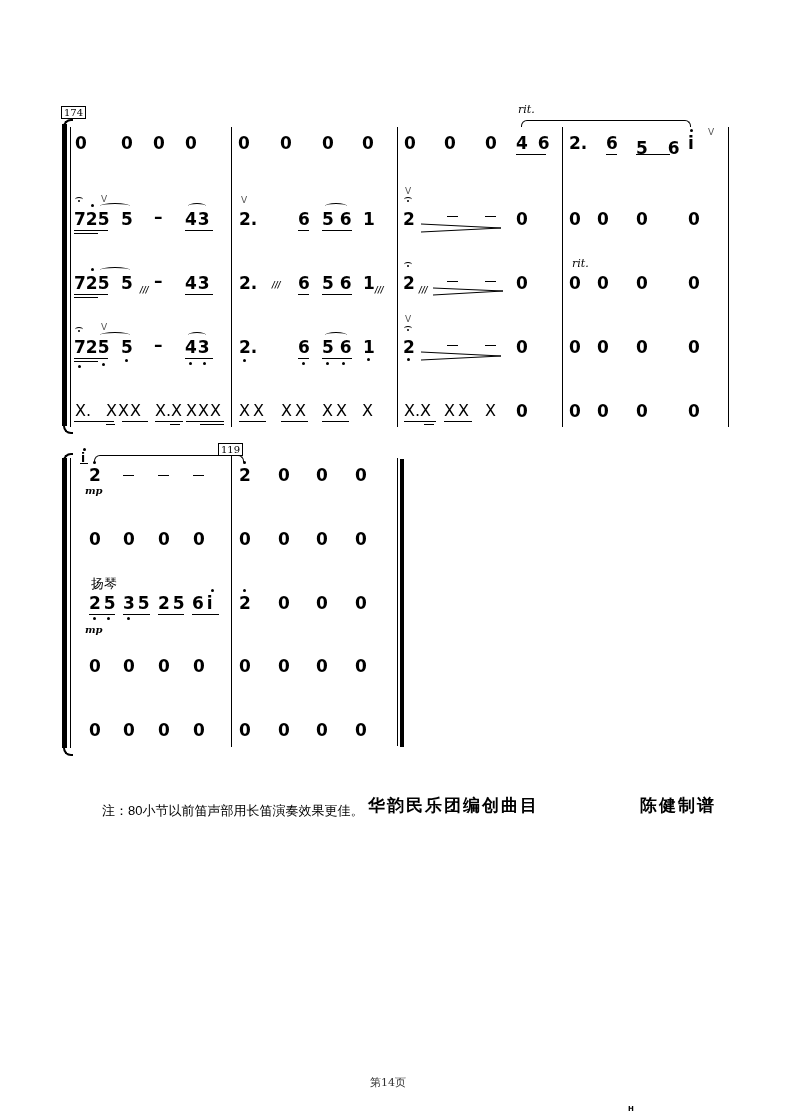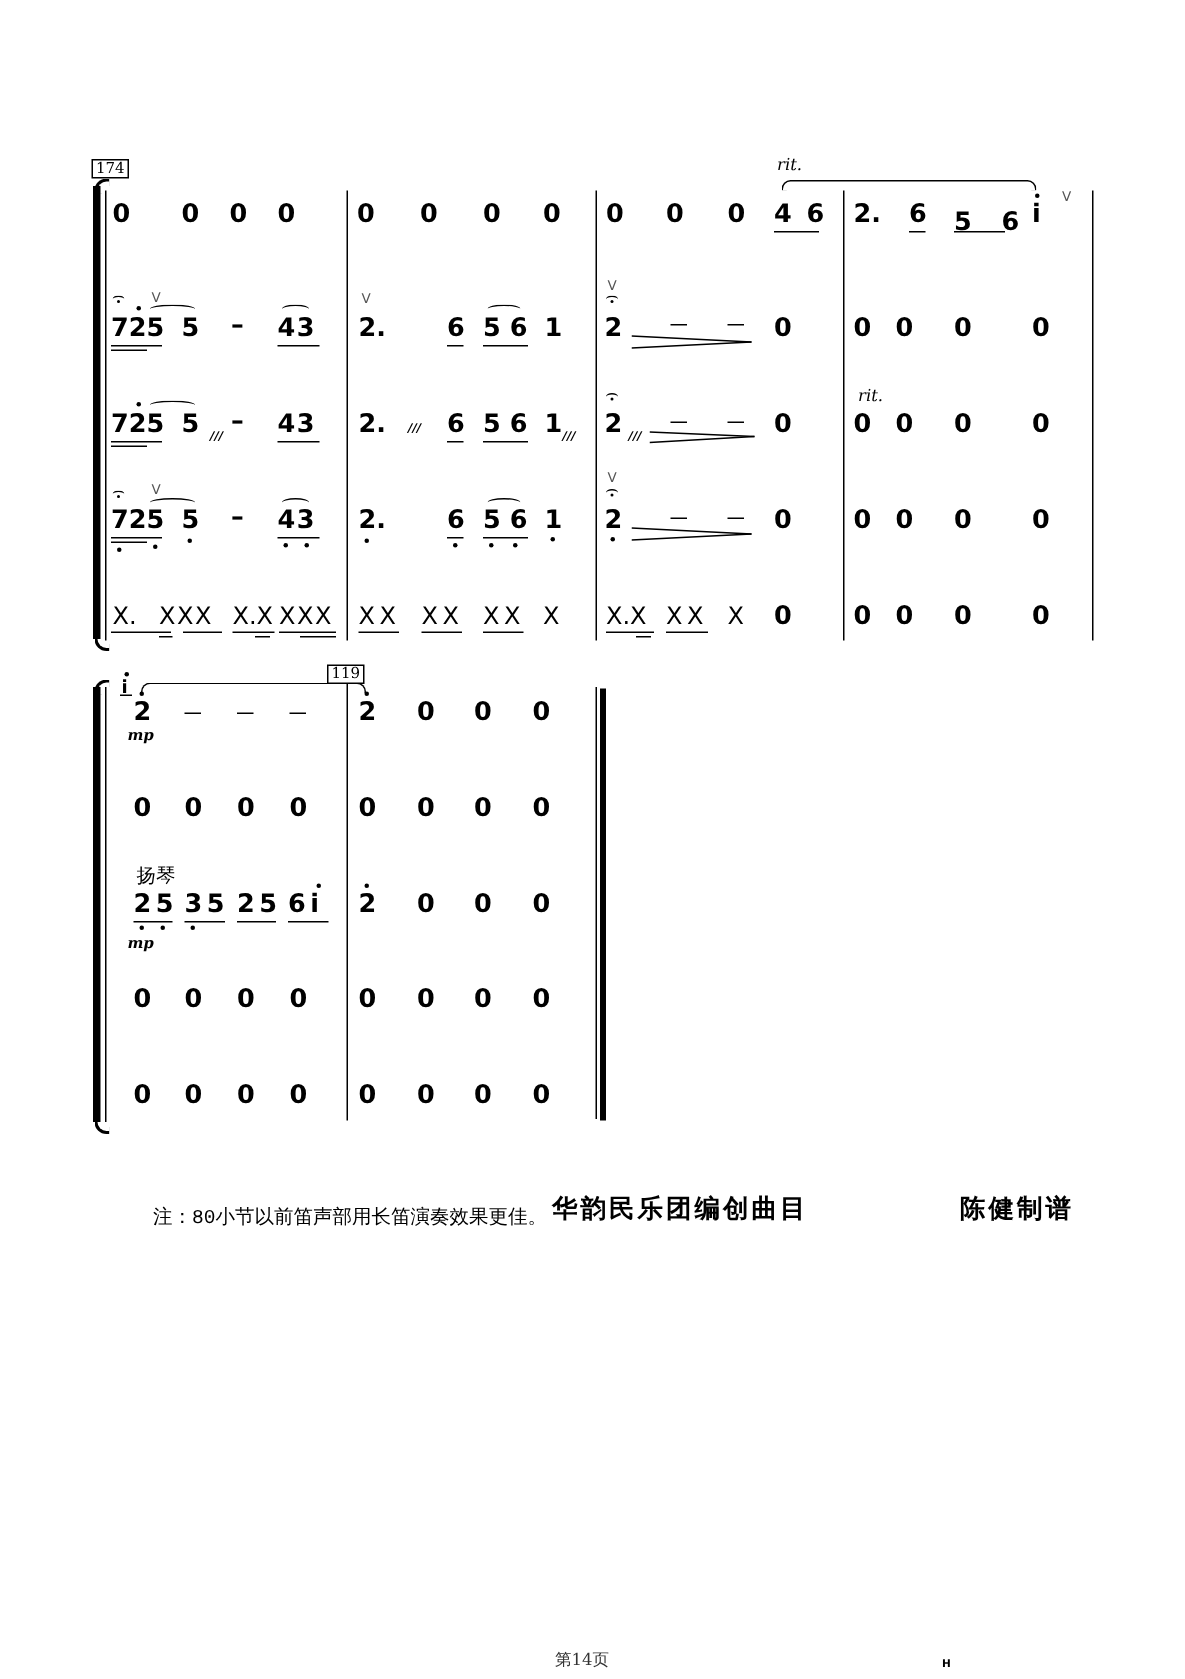--- a/index.html
+++ b/index.html
@@ -19,21 +19,21 @@
   .ital { position: absolute; font-family: "DejaVu Serif", serif; font-style: italic; font-size: 11px; }
   .dyn { position: absolute; font-family: "DejaVu Serif", serif; font-style: italic; font-weight: bold; font-size: 10px; }
   .breath { position: absolute; font-size: 9px; color: #555; font-family: "DejaVu Sans", sans-serif; }
   .slur { position: absolute; border-top: 1px solid #000; border-radius: 50% 50% 0 0; height: 5px; }
   .fermata { position: absolute; width: 8px; height: 4px; border-top: 1px solid #000; border-radius: 50% 50% 0 0; }
   .fermata::after { content: ""; position: absolute; left: 3px; top: 2px; width: 2px; height: 2px; background: #000; border-radius: 50%; }
   .trem { position: absolute; font-size: 8px; font-style: italic; font-weight: bold; }
   .dash { position: absolute; width: 11px; height: 1px; background: #000; }
   .cresc { position: absolute; }
   .tie-line { position: absolute; border-top: 1px solid #000; }
-  .text-note { position: absolute; font-family: Liberation Mono, monospace; font-size: 13px; white-space: nowrap; }
+  .text-note { position: absolute; font-family: Liberation Sans, sans-serif; font-size: 13px; white-space: nowrap; }
   .credit { position: absolute; font-family: "DejaVu Sans", sans-serif; font-weight: bold; font-size: 17px; letter-spacing: 2px; white-space: nowrap; }
   .pageno { position: absolute; font-family: "DejaVu Serif", serif; font-size: 11px; color: #333; }
 </style>
 </head>
 <body>
 
 <div>
 
   <div class="bracket" style="left:62px; top:124px; height:302px;"></div>
   <div class="bracket-tip" style="left:63px; top:119px;"></div>
@@ -324,14 +324,14 @@
     <span class="note" style="left:316px; top:721px;">0</span>
     <span class="note" style="left:355px; top:721px;">0</span>
   </div>
 </div>
 
 <div class="text-note" style="left:102px; top:802px;">注：80小节以前笛声部用长笛演奏效果更佳。</div>
 <div>
   <span class="credit" style="left:368px; top:794px;">华韵民乐团编创曲目</span>
   <span class="credit" style="left:640px; top:794px;font-family:Liberation Serif, serif;">陈健制谱</span>
 </div>
-<div class="pageno" style="left:370px; top:1075px;margin-top:24px;">第14页</div>
+<div class="pageno" style="left:370px; top:1075px;">第14页</div>
 <div class="abs" style="left:628px; top:1105px; font-size:7px; font-weight:bold;">H</div>
 
 </body></html>

